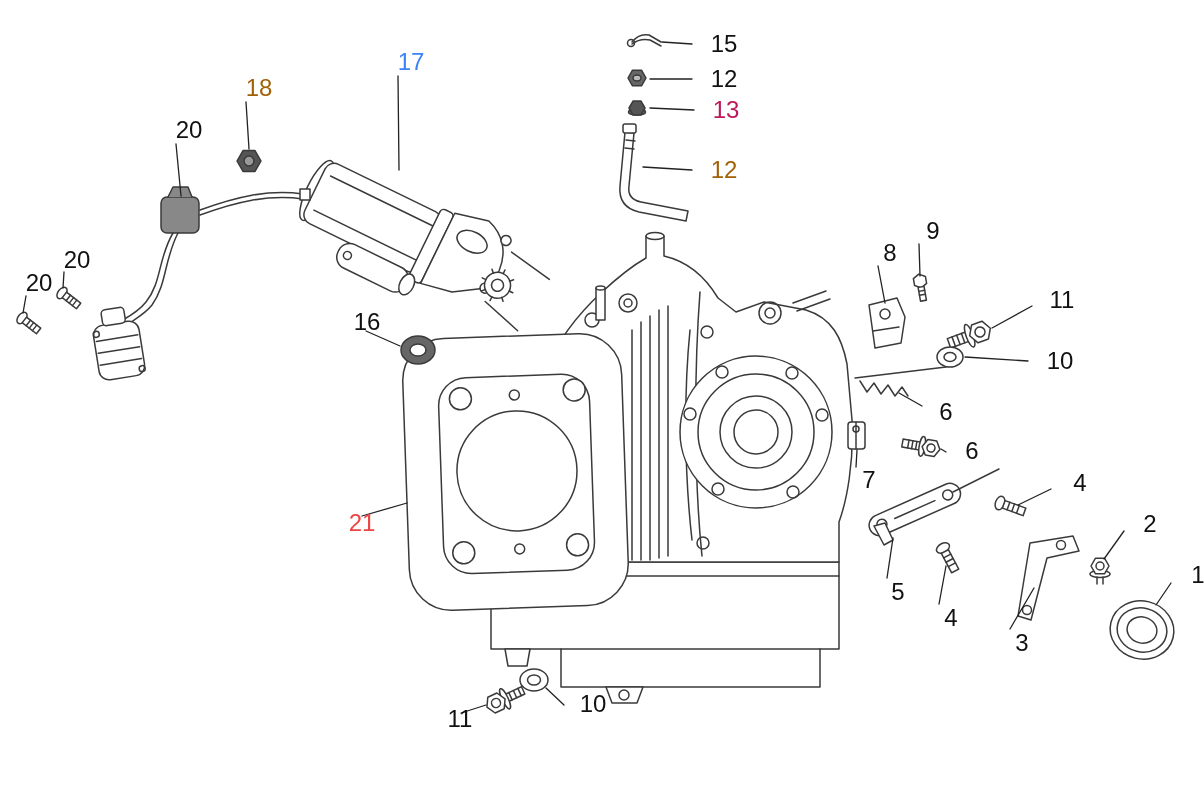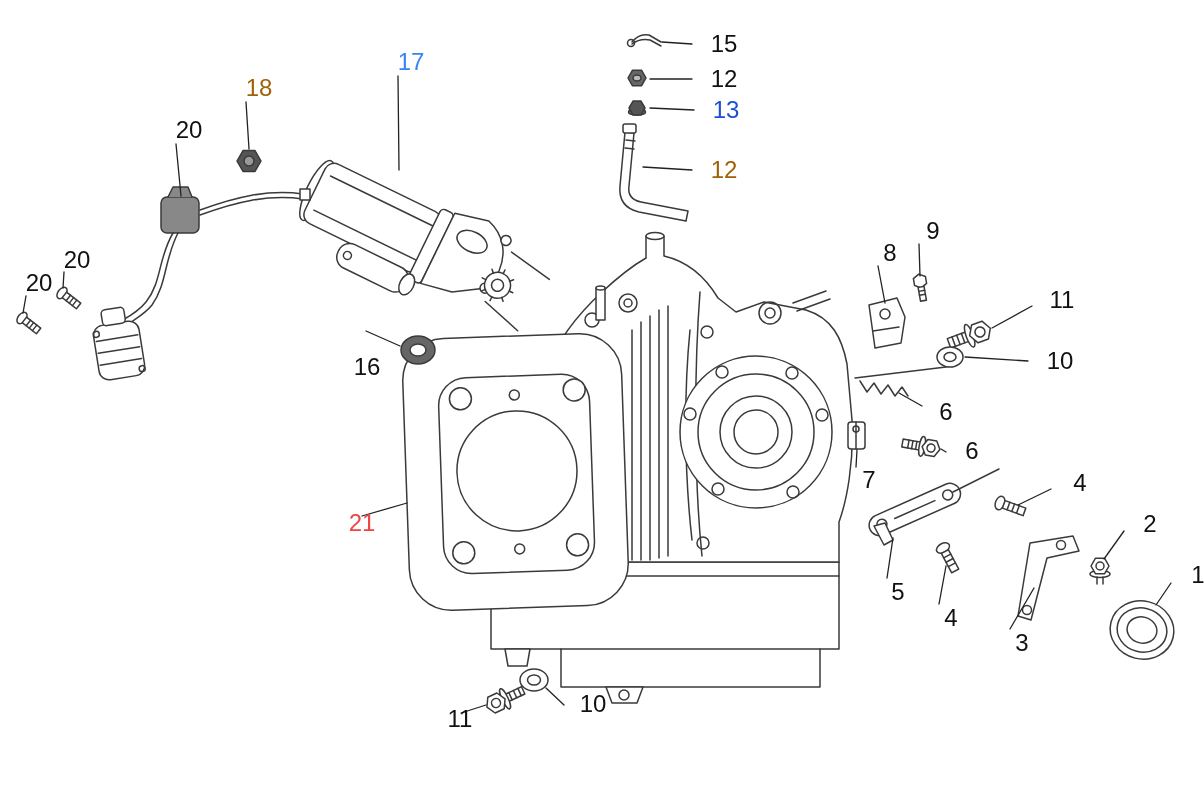--- a/index.html
+++ b/index.html
@@ -295,28 +295,28 @@
         <line x1="1171" y1="583" x2="1156" y2="605"></line>
         <line x1="461" y1="713" x2="486" y2="705"></line>
         <line x1="564" y1="705" x2="546" y2="688"></line>
       </g>
     </g>
   </svg>
 
   <div class="callout-layer">
       <span class="callout" style="left: 710px; top: 44px; color: rgb(17, 17, 17);">15</span>
       <span class="callout" style="left: 710px; top: 79px; color: rgb(17, 17, 17);">12</span>
-      <span class="callout" style="left: 712px; top: 110px; color: #1d4ed8;">13</span>
+      <span class="callout" style="left: 712px; top: 110px; color: #be185d;">13</span>
       <span class="callout" style="left: 710px; top: 170px; color: #a16207;">12</span>
       <span class="callout" style="left: 397px; top: 62px; color: #3b82f6;">17</span>
       <span class="callout" style="left: 245px; top: 88px; color: #a16207;">18</span>
       <span class="callout" style="left: 175px; top: 130px; color: rgb(17, 17, 17);">20</span>
       <span class="callout" style="left: 63px; top: 260px; color: rgb(17, 17, 17);">20</span>
       <span class="callout" style="left: 25px; top: 283px; color: rgb(17, 17, 17);">20</span>
-      <span class="callout" style="left: 353px; top: 322px; color: rgb(17, 17, 17); margin-top: 45px;">16</span>
+      <span class="callout" style="left: 353px; top: 322px; color: rgb(17, 17, 17);">16</span>
       <span class="callout" style="left: 348px; top: 523px; color: #ef4444;">21</span>
       <span class="callout" style="left: 876px; top: 253px; color: rgb(17, 17, 17);">8</span>
       <span class="callout" style="left: 919px; top: 231px; color: rgb(17, 17, 17);">9</span>
       <span class="callout" style="left: 1048px; top: 300px; color: rgb(17, 17, 17);">11</span>
       <span class="callout" style="left: 1046px; top: 361px; color: rgb(17, 17, 17);">10</span>
       <span class="callout" style="left: 932px; top: 412px; color: rgb(17, 17, 17);">6</span>
       <span class="callout" style="left: 958px; top: 451px; color: rgb(17, 17, 17);">6</span>
       <span class="callout" style="left: 855px; top: 480px; color: rgb(17, 17, 17);">7</span>
       <span class="callout" style="left: 1066px; top: 483px; color: rgb(17, 17, 17);">4</span>
       <span class="callout" style="left: 884px; top: 592px; color: rgb(17, 17, 17);">5</span>

